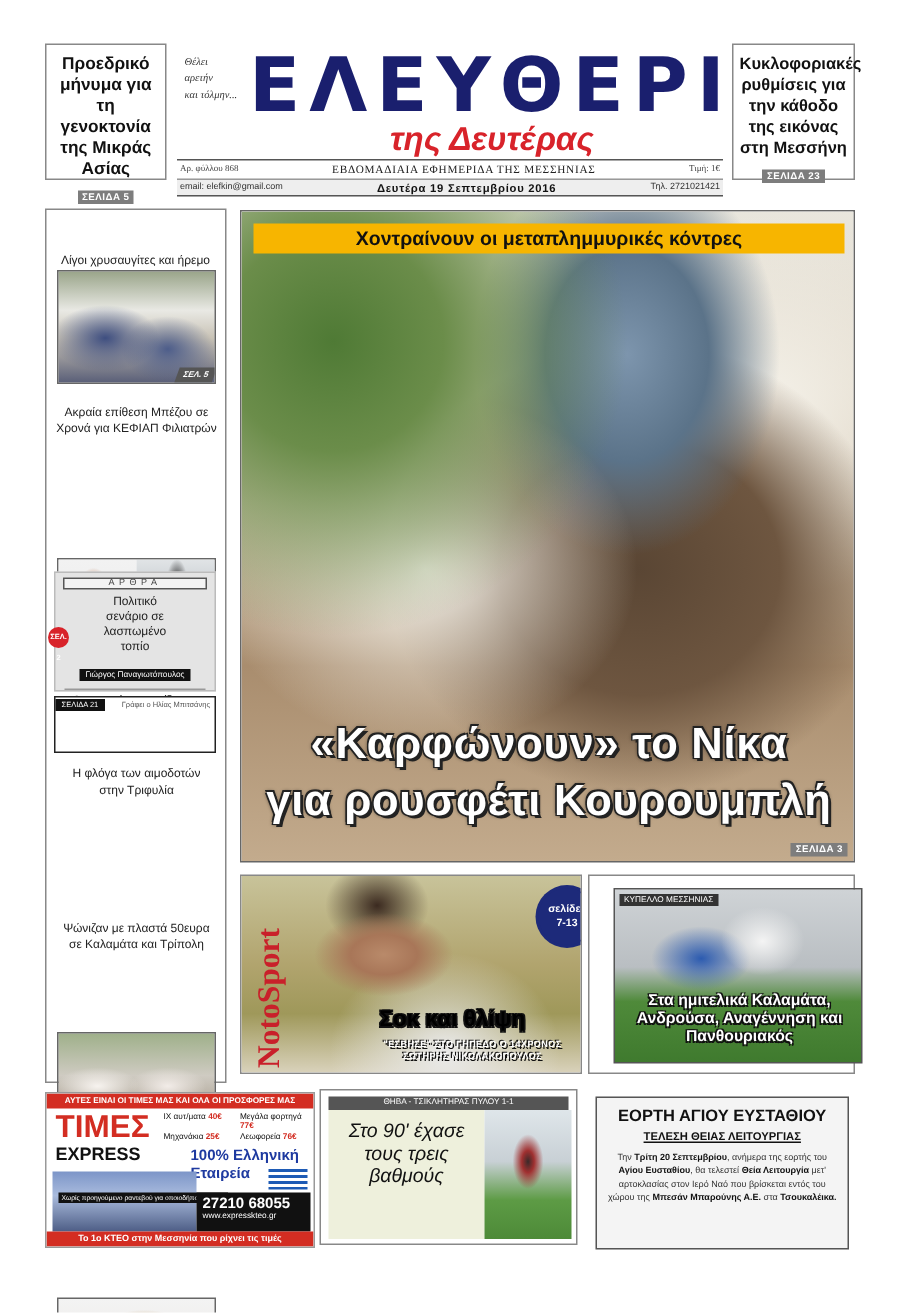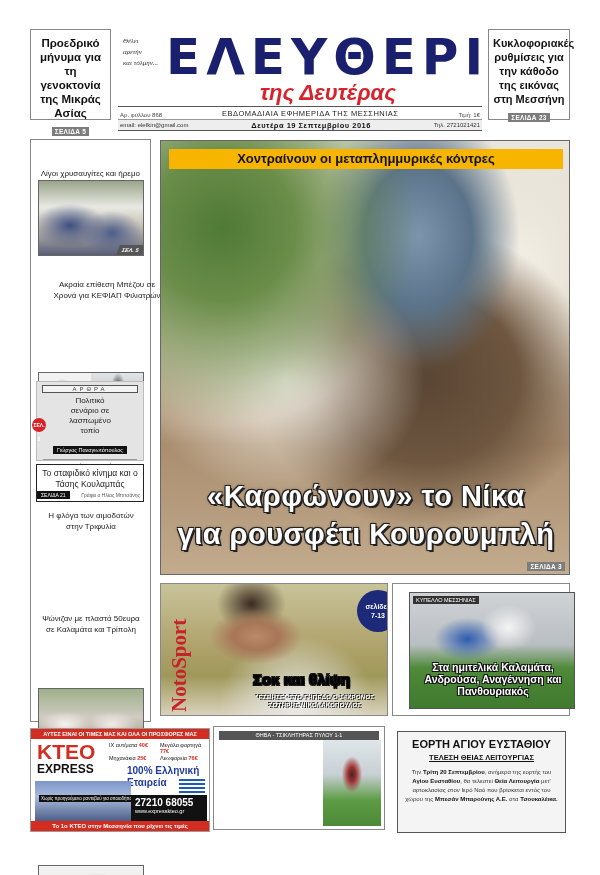--- a/index.html
+++ b/index.html
@@ -8,21 +8,21 @@
 
   
   .promo-box { border: 1px solid #888; background: #fff; text-align: center; padding: 6px 4px; }
   .promo-box .promo-text { font-size: 11.5px; font-weight: bold; line-height: 14px; color: #111; }
   .page-tag { display: inline-block; background: #7d7d7d; color: #fff; font-size: 6.5px; font-weight: bold; padding: 1px 3px; margin-top: 6px; letter-spacing: 0.3px; }
 
   .motto { font-family: "Liberation Serif", serif; font-style: italic; font-size: 7px; color: #333; line-height: 11px; }
   .masthead { font-family: "DejaVu Sans", sans-serif; font-weight: bold; color: #1a1f6e; font-size: 50px; letter-spacing: 6px; line-height: 50px; }
   .subtitle { font-family: "Liberation Sans", sans-serif; font-style: italic; font-weight: bold; color: #d8232a; font-size: 22px; }
 
-  .info-line { border-top: 1.5px solid #555; font-size: 6px; color: #444; display: flex; justify-content: space-between; align-items: flex-end; height: 12px; }
+  .info-line { border-top: 1.5px solid #555; font-size: 6px; color: #444; display: flex; justify-content: space-between; align-items: center; height: 12px; font-family: Liberation Serif, serif; }
   .info-line2 { border-top: 1px solid #999; border-bottom: 1.5px solid #555; background: #eee; font-size: 6px; color: #333; display: flex; justify-content: space-between; align-items: center; height: 12px; }
   .info-center { font-size: 7.5px; letter-spacing: 0.5px; color: #222; }
   .info-date { font-size: 7.5px; font-weight: bold; color: #111; letter-spacing: 0.5px; }
 
   
   .leftcol { border: 1px solid #888; background: #fff; }
   .left-head { font-size: 8px; text-align: center; line-height: 11px; color: #222; }
   .photo { position: relative; overflow: hidden; border: 1px solid #666; }
   .corner-tag { position: absolute; right: 0; bottom: 0; background: #555; color: #fff; font-size: 5.5px; font-weight: bold; padding: 2px 4px; transform: skewX(-20deg); }
 
@@ -131,39 +131,38 @@
   <span class="page-tag">ΣΕΛΙΔΑ 23</span>
 </div>
 
 <div class="abs leftcol" style="left:30px; top:139px; width:121px; height:583px;"></div>
 
 <div class="abs left-head" style="left:40px; top:168px; width:100px;text-align:right;">Λίγοι χρυσαυγίτες και ήρεμο κλίμα στην Πηγάδα</div>
 <div class="abs photo leaf-photo-a" style="left:38px; top:180px; width:106px; height:76px;">
   <span class="corner-tag">ΣΕΛ. 5</span>
 </div>
 
-<div class="abs left-head" style="left:36px; top:279px; width:110px;margin-left:16px;">Ακραία επίθεση Μπέζου σε Χρονά για ΚΕΦΙΑΠ Φιλιατρών</div>
+<div class="abs left-head" style="left:36px; top:269px; width:110px;">Ακραία επίθεση Μπέζου σε Χρονά για ΚΕΦΙΑΠ Φιλιατρών</div>
 <div class="abs photo" style="left:38px; top:296px; width:106px; height:76px;">
   <div class="leaf-photo-b-left" style="position:absolute; left:0; top:0; width:52px; height:100%;"></div>
   <div class="leaf-photo-b-right" style="position:absolute; left:52px; top:0; width:54px; height:100%;"></div>
   <span class="corner-tag">ΣΕΛ. 4</span>
 </div>
 
 <div class="abs arthra" style="left:36px; top:381px; width:108px; height:80px;">
   <div class="arthra-title">ΑΡΘΡΑ</div>
   <div class="arthra-text" style="padding:0 24px;">Πολιτικό σενάριο σε λασπωμένο τοπίο</div>
   <div style="text-align:center; margin-top:2px;"><span class="author">Γιώργος Παναγιωτόπουλος</span></div>
   <div style="border-top:1px solid #999; margin:3px 6px 2px;"></div>
   <div class="arthra-text">Οι υπογιές συνεχίζονται</div>
   <div style="text-align:center; margin-top:3px;"><span class="author">Γιώργος Αρκουλής</span></div>
 </div>
 <div class="abs red-badge" style="left:32px; top:418px;">ΣΕΛ. 2</div>
 
 <div class="abs opinion-box" style="left:36px; top:464px; width:108px; height:38px;">
-  <div class="arthra-text" style="font-size:8.5px; line-height:11px; padding-top:3px;">Το σταφιδικό κίνημα και ο Τάσης Κουλαμπάς</div>
   <div style="display:flex; justify-content:space-between; align-items:center; margin-top:1px;">
     <span class="author" style="font-size:5px;">ΣΕΛΙΔΑ 21</span>
     <span style="font-size:5px; color:#555; padding-right:3px;">Γράφει ο Ηλίας Μπιτσάνης</span>
   </div>
 </div>
 
 <div class="abs left-head" style="left:46px; top:510px; width:90px;">Η φλόγα των αιμοδοτών στην Τριφυλία</div>
 <div class="abs photo leaf-photo-c" style="left:38px; top:536px; width:106px; height:72px;">
   <span class="corner-tag">ΣΕΛ. 22</span>
 </div>
@@ -198,21 +197,21 @@
 <div class="abs cup-box" style="left:392px; top:583px; width:178px; height:133px;">
   <div class="cup-photo" style="left:16px; top:8px; width:166px; height:117px;">
     <div class="cup-label" style="left:3px; top:3px;">ΚΥΠΕΛΛΟ ΜΕΣΣΗΝΙΑΣ</div>
     <div class="abs cup-title" style="left:4px; top:68px; width:158px;">Στα ημιτελικά Καλαμάτα, Ανδρούσα, Αναγέννηση και Πανθουριακός</div>
   </div>
 </div>
 
 <div class="abs ad" style="left:30px; top:728px; width:180px; height:104px;">
   <div class="ad-top" style="font-size:5.5px;">ΑΥΤΕΣ ΕΙΝΑΙ ΟΙ ΤΙΜΕΣ ΜΑΣ ΚΑΙ ΟΛΑ ΟΙ ΠΡΟΣΦΟΡΕΣ ΜΑΣ</div>
   <div class="abs" style="left:6px; top:13px;">
-    <div class="kteo">ΚΤΕΟ</div>
+    <div class="kteo">ΤΙΜΕΣ</div>
     <div class="express">EXPRESS</div>
   </div>
   <div class="abs" style="left:78px; top:13px; width:98px; display:grid; grid-template-columns:1fr 1fr; gap:1px 4px;">
     <div class="price"><span>ΙΧ αυτ/ματα</span> <b>40€</b></div>
     <div class="price"><span>Μεγάλα φορτηγά</span> <b>77€</b></div>
     <div class="price"><span>Μηχανάκια</span> <b>25€</b></div>
     <div class="price"><span>Λεωφορεία</span> <b>76€</b></div>
   </div>
   <div class="abs greek-co" style="left:96px; top:36px; width:80px;">100% Ελληνική Εταιρεία</div>
   <div class="abs" style="left:148px; top:50px; width:26px; height:14px; background:repeating-linear-gradient(180deg,#1e5bb5 0 2px,#fff 2px 4px);"></div>
@@ -220,20 +219,21 @@
   <div class="abs" style="left:8px; top:66px; background:#111; color:#fff; font-size:4.5px; padding:1px 2px;">Χωρίς προηγούμενο ραντεβού για οποιοδήποτε όχημα</div>
   <div class="abs" style="left:100px; top:66px; width:76px; height:26px; background:#111; padding:2px 4px;">
     <div class="ad-phone">27210 68055</div>
     <div class="ad-web">www.expresskteo.gr</div>
   </div>
   <div class="abs ad-bottom" style="left:0; bottom:0; width:100%;">Το 1ο ΚΤΕΟ στην Μεσσηνία που ρίχνει τις τιμές</div>
 </div>
 
 <div class="abs match-box" style="left:213px; top:726px; width:172px; height:104px;">
   <div class="match-head" style="margin:4px 5px 0;">ΘΗΒΑ - ΤΣΙΚΛΗΤΗΡΑΣ ΠΥΛΟΥ 1-1</div>
+  <div class="abs match-text" style="left:5px; top:13px; width:104px; height:86px; padding:6px 8px;">Στο 90' έχασε τους τρεις βαθμούς</div>
   <div class="abs match-photo" style="left:109px; top:13px; width:58px; height:86px;"></div>
 </div>
 
 <div class="abs notice" style="left:397px; top:731px; width:169px; height:102px;">
   <div class="notice-title" style="margin-top:6px;">ΕΟΡΤΗ ΑΓΙΟΥ ΕΥΣΤΑΘΙΟΥ</div>
   <div class="notice-sub" style="margin-top:3px;">ΤΕΛΕΣΗ ΘΕΙΑΣ ΛΕΙΤΟΥΡΓΙΑΣ</div>
   <div class="notice-body" style="margin-top:6px;">
     <span>Την </span><b>Τρίτη 20 Σεπτεμβρίου</b><span>, ανήμερα της εορτής του </span><b>Αγίου Ευσταθίου</b><span>, θα τελεστεί </span><b>Θεία Λειτουργία</b><span> μετ' αρτοκλασίας στον Ιερό Ναό που βρίσκεται εντός του χώρου της </span><b>Μπεσάν Μπαρούνης Α.Ε.</b><span> στα </span><b>Τσουκαλέικα.</b>
   </div>
 </div>

